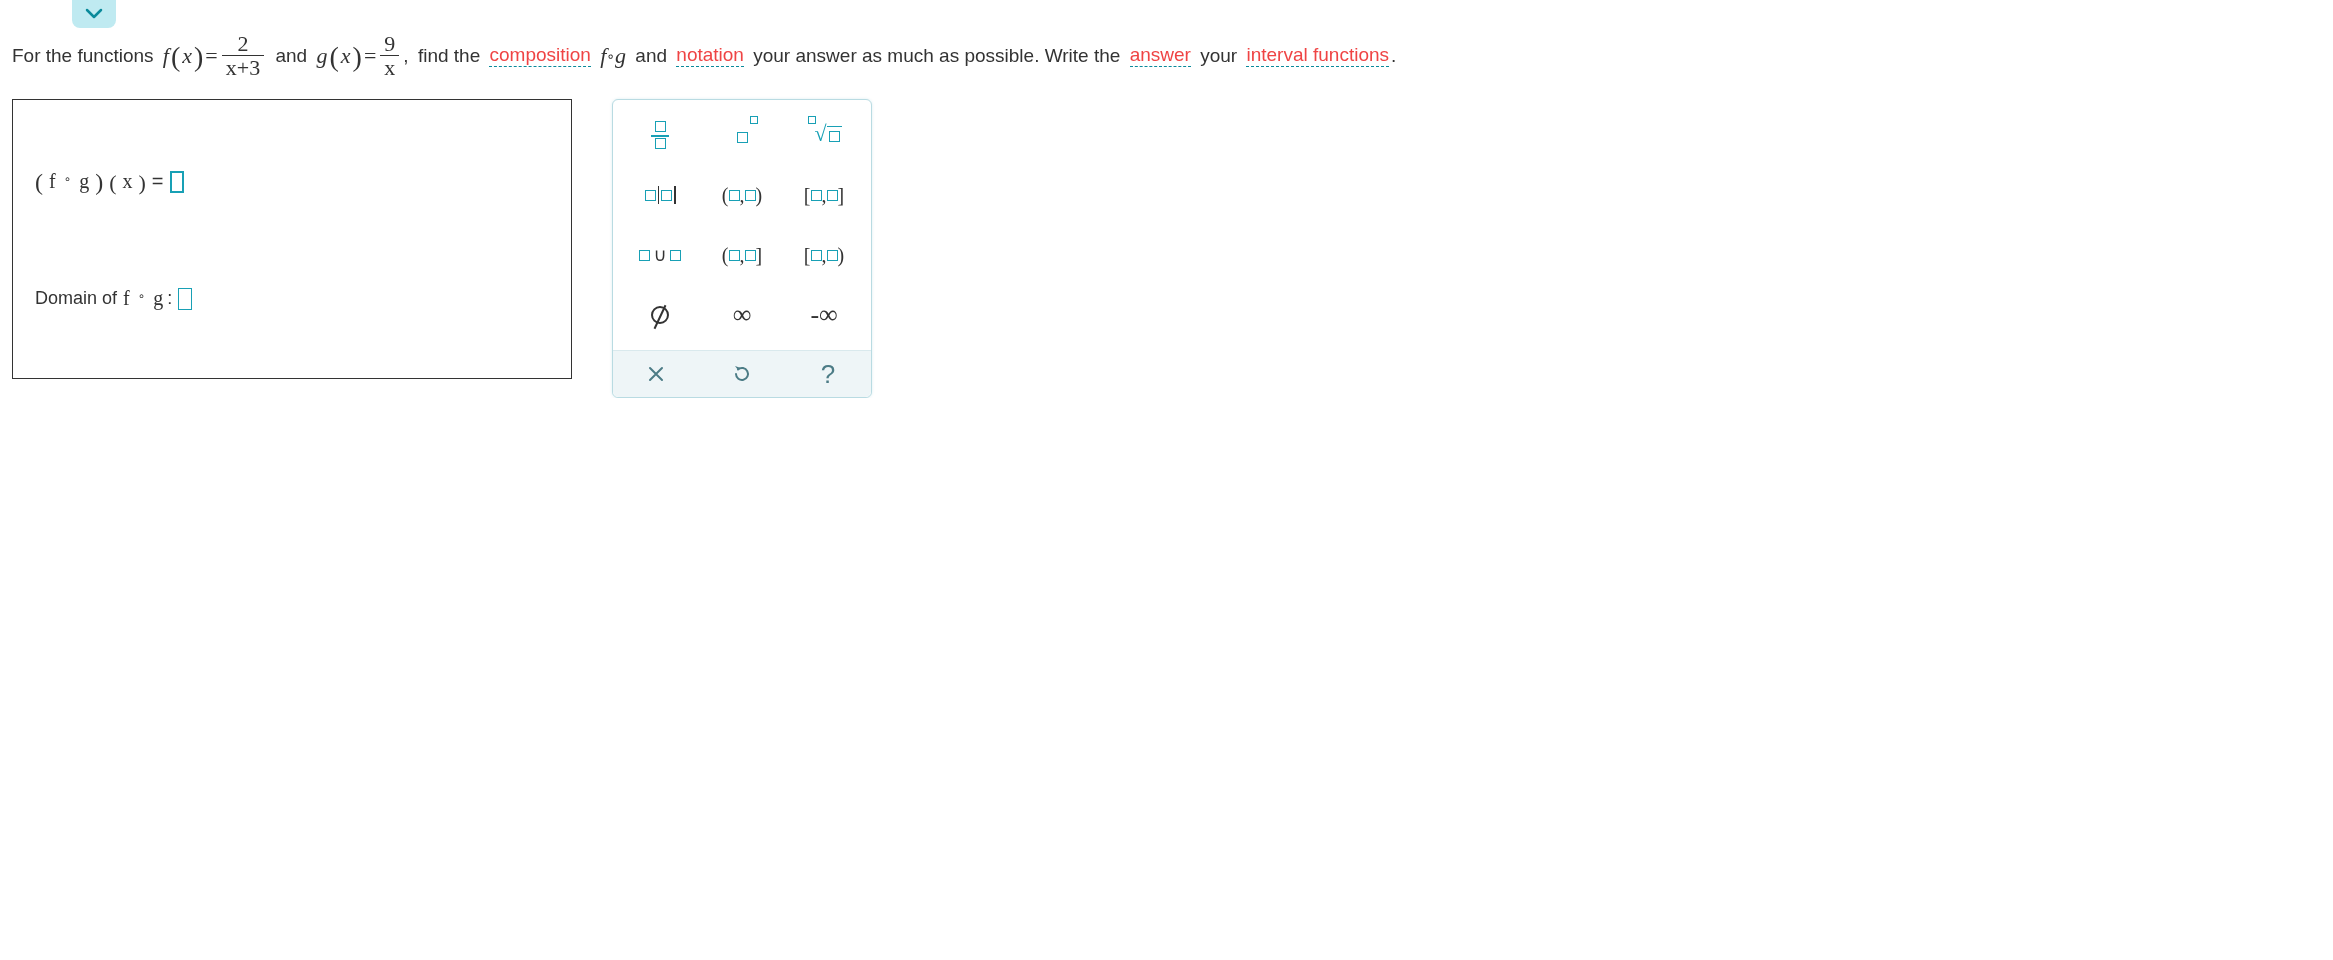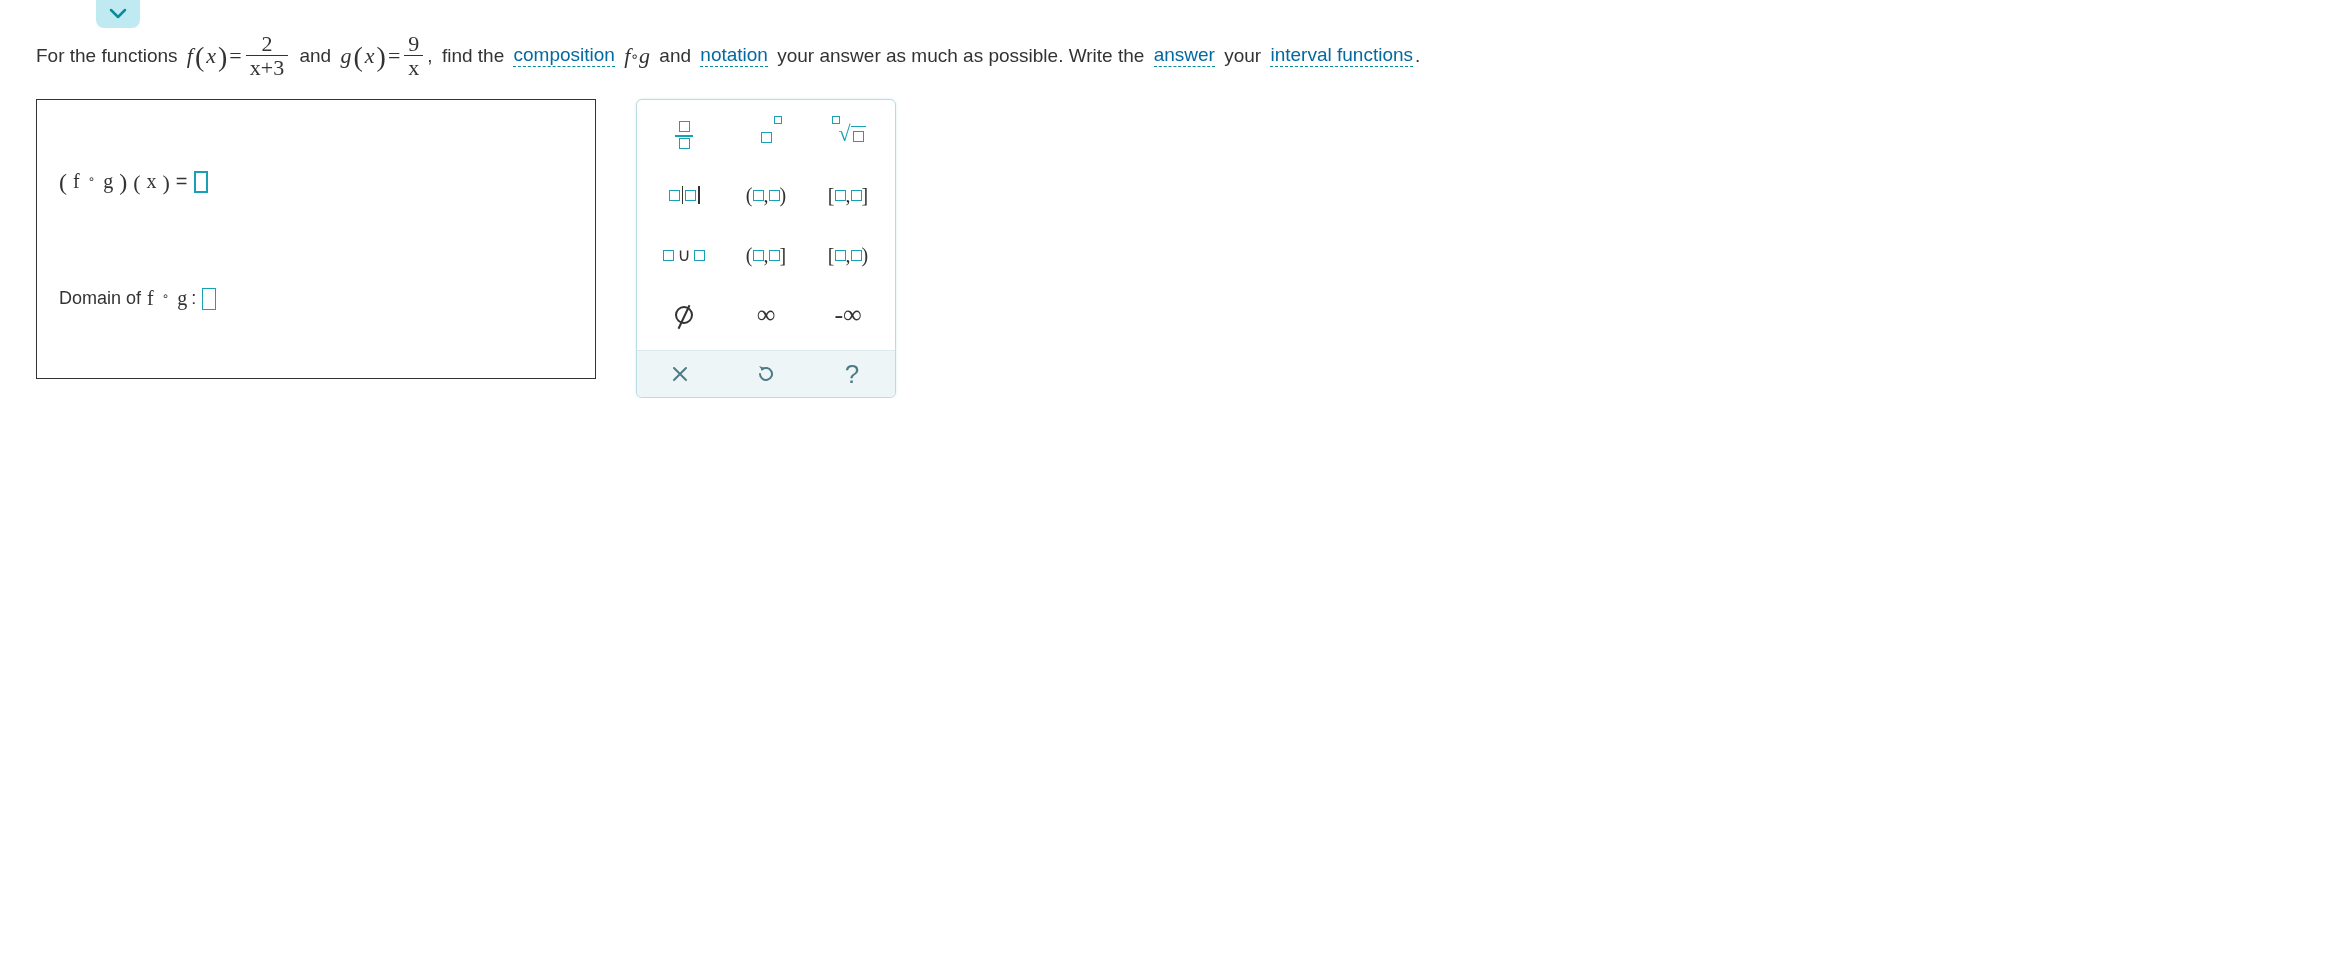--- a/index.html
+++ b/index.html
@@ -5,21 +5,21 @@
   * { box-sizing: border-box; }
   body {
     margin: 0;
     padding: 0;
     font-family: Arial, Helvetica, sans-serif;
     font-size: 19px;
     color: #333;
     background: #fff;
   }
   .wrap {
-    padding: 0 36px;
+    padding: 0 12px;
   }
   .chevron-badge {
     display: inline-flex;
     align-items: center;
     justify-content: center;
     width: 44px;
     height: 28px;
     background: #bfeaf1;
     border-radius: 0 0 8px 8px;
     margin-left: 60px;
@@ -41,21 +41,21 @@
     align-items: center;
     vertical-align: middle;
     font-family: 'Times New Roman', serif;
     font-size: 22px;
     line-height: 1.05;
     margin: 0 2px;
   }
   .frac .num { padding: 0 4px; }
   .frac .den { border-top: 1.5px solid #333; padding: 0 4px; }
   .link {
-    color: #0369a1;
+    color: #ef4444;
     border-bottom: 1px dashed #0a8a9b;
     cursor: pointer;
   }
   .fn {
     font-family: 'Times New Roman', serif;
     font-style: italic;
     font-size: 22px;
   }
   .paren-big {
     font-family: 'Times New Roman', serif;

